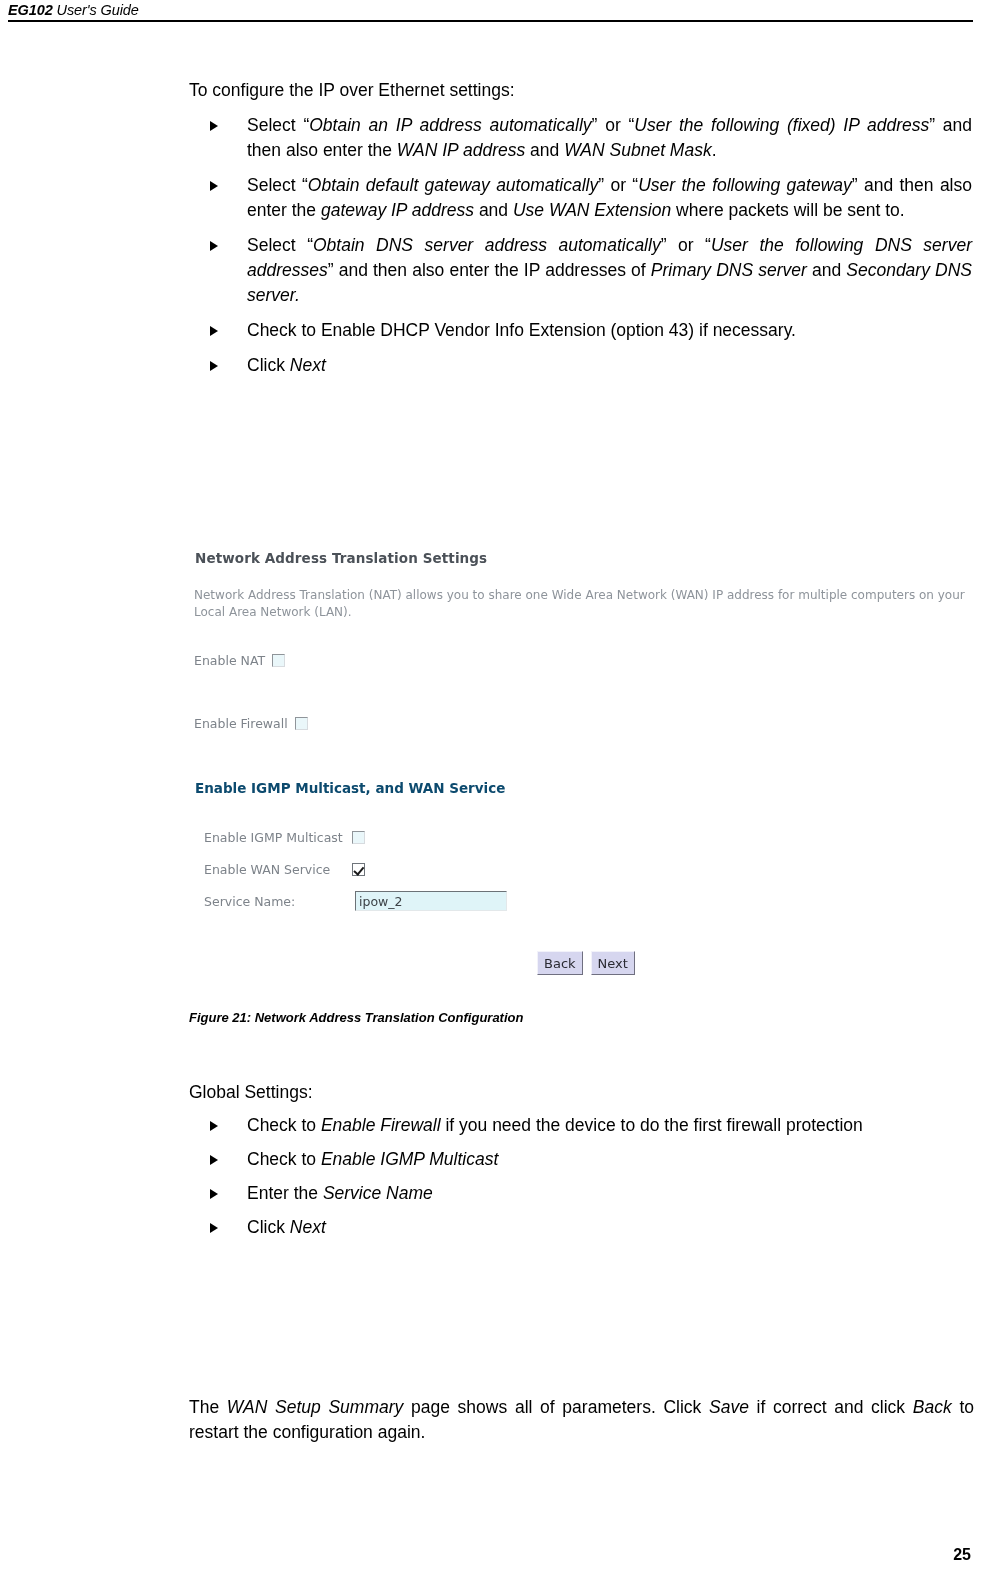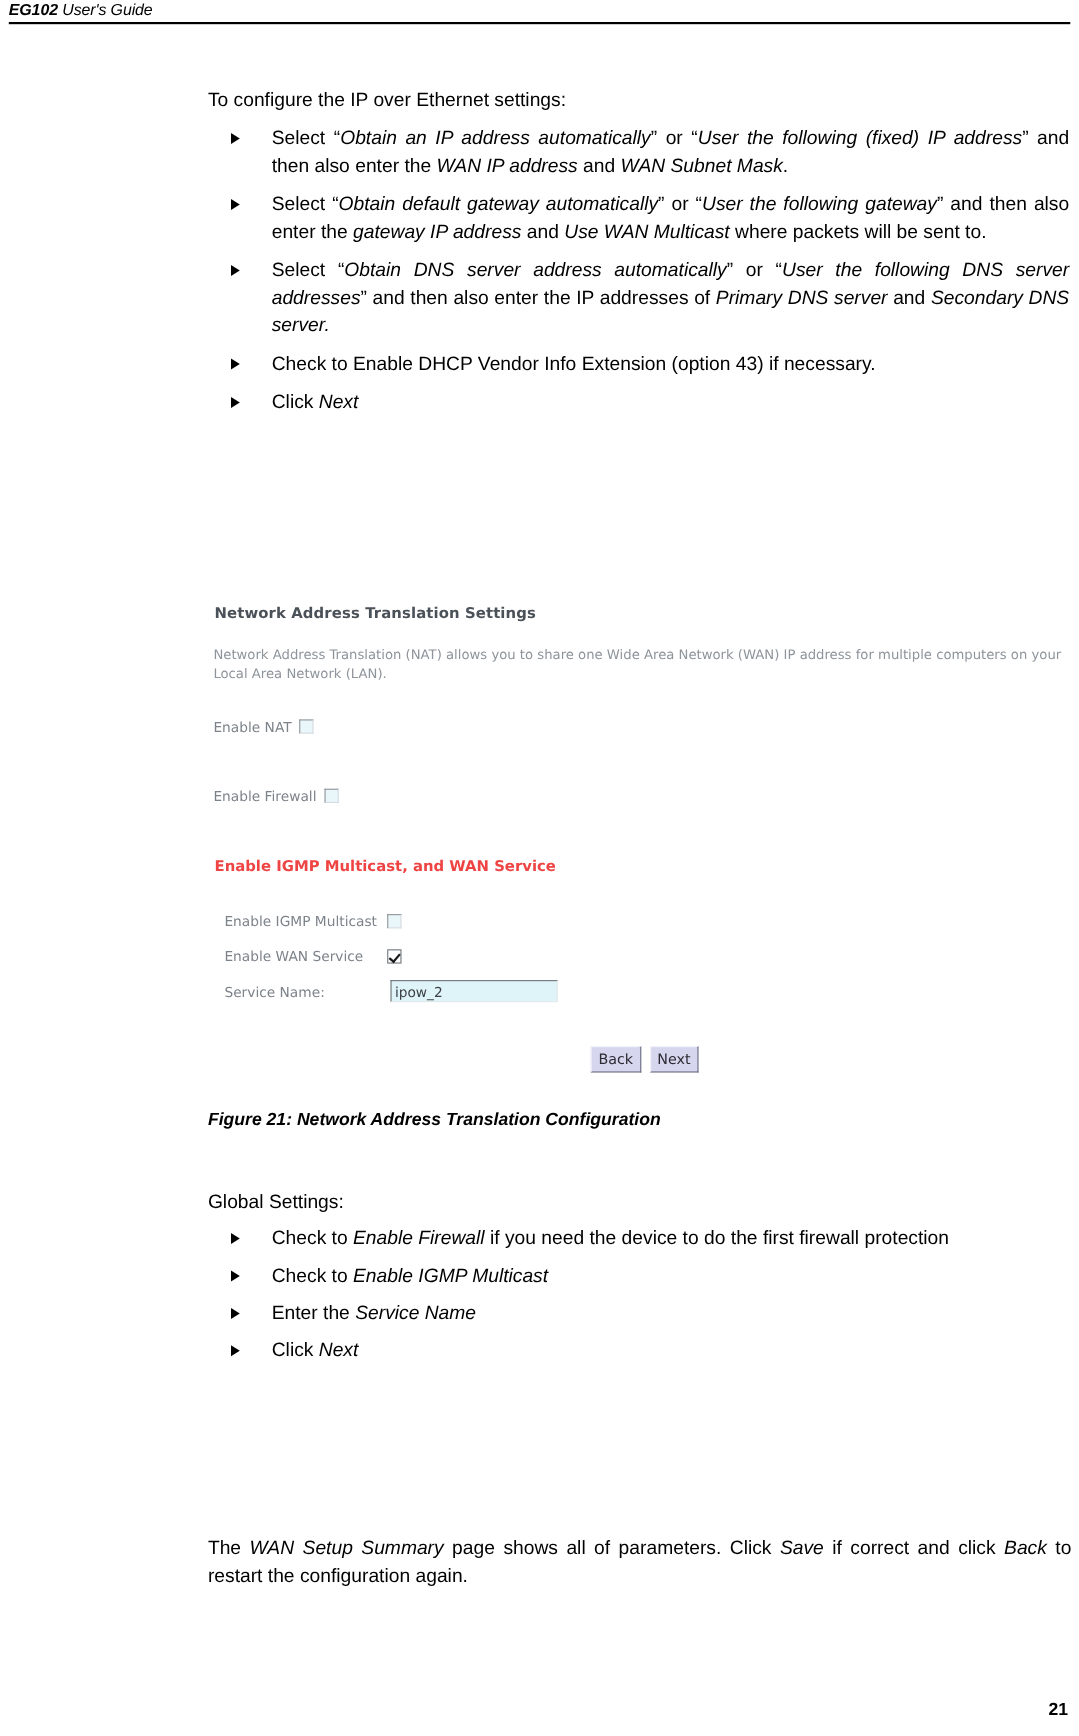--- a/index.html
+++ b/index.html
@@ -133,21 +133,21 @@
     top: 173px;
     font-size: 12.5px;
     color: #7d838a;
   }
   .shot-subtitle {
     position: absolute;
     left: 3px;
     top: 237px;
     font-size: 13.5px;
     font-weight: bold;
-    color: #ef4444;
+    color: #0c4a6e;
   }
   .cb {
     display: inline-block;
     width: 13px;
     height: 13px;
     vertical-align: -2px;
     margin-left: 7px;
     background: #eaf7fa;
     border-top: 1.4px solid #8f9499;
     border-left: 1.4px solid #8f9499;
@@ -231,21 +231,21 @@
     font-family: "DejaVu Sans", sans-serif;
     box-sizing: border-box;
     padding: 0 6px;
   }
 
   
   .fig-caption {
     position: absolute;
     left: 189px;
     top: 1010px;
-    font-size: 16px;
+    font-size: 13px;
     font-weight: bold;
     font-style: italic;
   }
 
   
   .content2 {
     position: absolute;
     left: 189px;
     top: 1080px;
     width: 785px;
@@ -304,21 +304,21 @@
     <div class="header-text">
       <span class="prod">EG102</span><span> User's Guide</span>
     </div>
     <div class="header-rule"></div>
   </div>
 
   <div class="content">
     <p class="lead">To configure the IP over Ethernet settings:</p>
     <ul class="bullets" id="list-1">
         <li><span>Select “</span><span class="it">Obtain an IP address automatically</span><span>” or “</span><span class="it">User the following (fixed) IP address</span><span>” and then also enter the </span><span class="it">WAN IP address</span><span> and </span><span class="it">WAN Subnet Mask</span><span>.</span></li>
-        <li><span>Select “</span><span class="it">Obtain default gateway automatically</span><span>” or “</span><span class="it">User the following gateway</span><span>” and then also enter the </span><span class="it">gateway IP address</span><span> and </span><span class="it">Use WAN Multicast</span><span> where packets will be sent to.</span></li>
+        <li><span>Select “</span><span class="it">Obtain default gateway automatically</span><span>” or “</span><span class="it">User the following gateway</span><span>” and then also enter the </span><span class="it">gateway IP address</span><span> and </span><span class="it">Use WAN Extension</span><span> where packets will be sent to.</span></li>
         <li><span>Select “</span><span class="it">Obtain DNS server address automatically</span><span>” or “</span><span class="it">User the following DNS server addresses</span><span>” and then also enter the IP addresses of </span><span class="it">Primary DNS server</span><span> and </span><span class="it">Secondary DNS server.</span></li>
         <li class="nojust"><span>Check to Enable DHCP Vendor Info Extension (option 43) if necessary.</span></li>
         <li class="nojust"><span>Click </span><span class="it">Next</span></li>
       </ul>
   </div>
 
   <div class="figure-shot">
     <div class="shot-title">Network Address Translation Settings</div>
     <div class="shot-desc">Network Address Translation (NAT) allows you to share one Wide Area Network (WAN) IP address for multiple computers on your Local Area Network (LAN).</div>
 
@@ -368,15 +368,15 @@
         <li><span>Check to </span><span class="it">Enable IGMP Multicast</span></li>
         <li class="nojust"><span>Enter the </span><span class="it">Service Name</span></li>
         <li class="nojust"><span>Click </span><span class="it">Next</span></li>
       </ul>
   </div>
 
   <div class="content3">
     <p class="para" id="para-3"><span>The </span><span class="it">WAN Setup Summary</span><span> page shows all of parameters. Click </span><span class="it">Save</span><span> if correct and click </span><span class="it">Back</span><span> to restart the configuration again.</span></p>
   </div>
 
-  <div class="page-number">21</div>
+  <div class="page-number">25</div>
 
 </div>
 
 </body></html>

